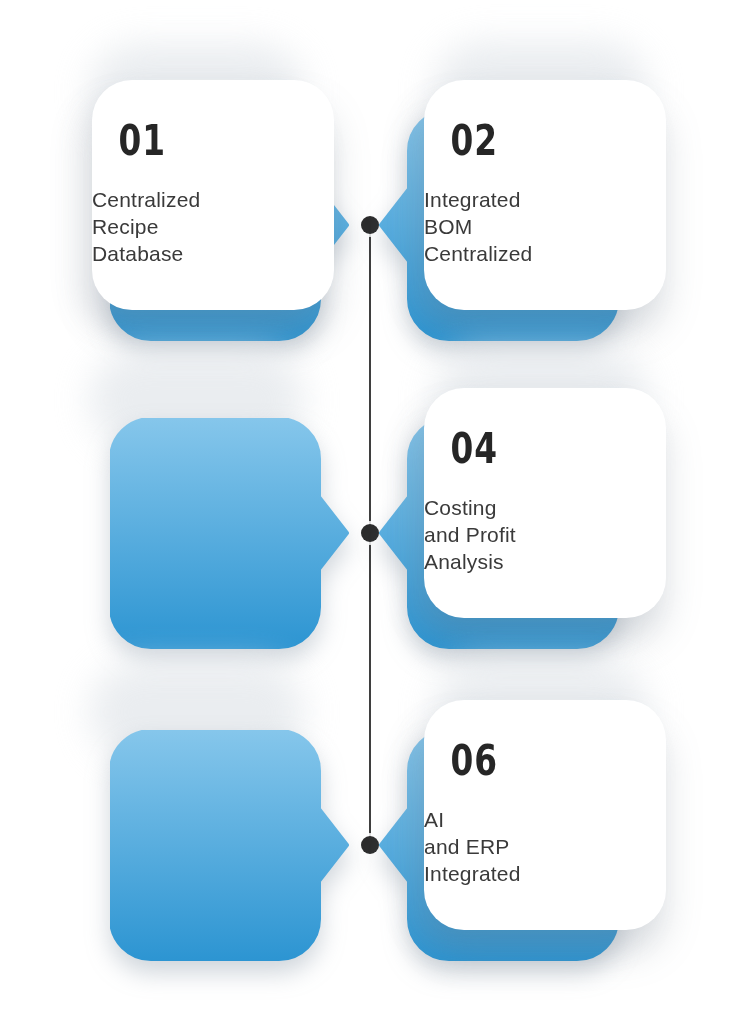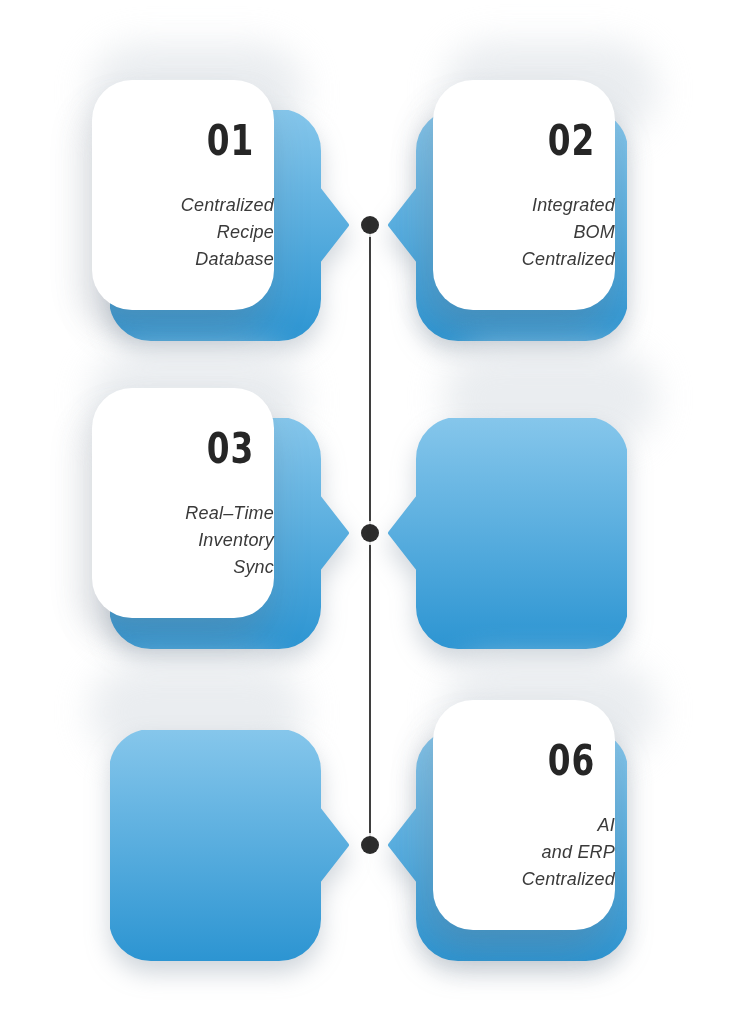--- a/index.html
+++ b/index.html
@@ -20,35 +20,35 @@
     position:absolute;left:-2px;top:-36px;width:214px;height:96px;border-radius:48px;
     background:var(--blob_color);filter:blur(17px);opacity:.75;
   }
   .right .blob{left:10px;top:-38px}
   .accent{
     position:absolute;top:30px;left:18px;width:240px;height:232px;
     filter:drop-shadow(0 12px 12px rgba(96,115,135,.30));
   }
   .right .accent{left:-46px;transform:scaleX(-1)}
   .panel{
-    position:absolute;left:0;top:0;width:182px;height:230px;border-radius:40px;
-    background:var(--card_bg);text-align:right;
+    position:absolute;left:0;top:0;width:242px;height:230px;border-radius:40px;
+    background:var(--card_bg);text-align:left;
     box-shadow:0 24px 36px rgba(110,122,138,.22),-16px 18px 30px rgba(110,122,138,.10);
   }
   .num{
     margin-top:40px;font-family:"DejaVu Sans",sans-serif;font-weight:bold;font-size:42px;
     line-height:1;color:var(--number_color);transform:scaleX(.78);letter-spacing:1px;
   }
   .label{
-    margin-top:30px;font-size:18px;line-height:27px;color:var(--label_color);
-    white-space:pre-line;letter-spacing:.2px;font-style:italic;
+    margin-top:24px;font-size:21px;line-height:27px;color:var(--label_color);
+    white-space:pre-line;letter-spacing:.2px;
   }
   
   .r1{top:80px}.r2{top:388px}.r3{top:700px}
-  .left{left:92px}.right{left:433px}
+  .left{left:92px}.right{left:424px}
 </style>
 </head>
 <body>
 
 <svg width="0" height="0" style="position:absolute" aria-hidden="true">
   <defs>
     <linearGradient id="accGrad" x1="0" y1="0" x2="0" y2="1">
       <stop offset="0" style="stop-color:var(--accent_start)"></stop>
       <stop offset="1" style="stop-color:var(--accent_end)"></stop>
     </linearGradient>
@@ -86,48 +86,48 @@
 BOM
 Centralized</div>
     </div>
   </div>
 
   <div class="cell left r2">
     <div class="blob"></div>
     <svg class="accent" viewBox="0 0 240 232">
       <path d="M41,1 H169 A40,40 0 0 1 209,41 V79 L237,115 L209,151 V189 A40,40 0 0 1 169,229 H41 A40,40 0 0 1 1,189 V41 A40,40 0 0 1 41,1 Z" fill="url(#accGrad)" stroke="url(#accGrad)" stroke-width="4" stroke-linejoin="round"></path>
     </svg>
-    <div class="panel">
-      <div class="num">03</div>
-      <div class="label">Real–Time
-Inventory
-Sync</div>
-    </div>
   </div>
 
   <div class="cell right r2">
     <div class="blob"></div>
     <svg class="accent" viewBox="0 0 240 232">
       <path d="M41,1 H169 A40,40 0 0 1 209,41 V79 L237,115 L209,151 V189 A40,40 0 0 1 169,229 H41 A40,40 0 0 1 1,189 V41 A40,40 0 0 1 41,1 Z" fill="url(#accGrad)" stroke="url(#accGrad)" stroke-width="4" stroke-linejoin="round"></path>
     </svg>
+    <div class="panel">
+      <div class="num">04</div>
+      <div class="label">Costing
+and Profit
+Analysis</div>
+    </div>
   </div>
 
   <div class="cell left r3">
     <div class="blob"></div>
     <svg class="accent" viewBox="0 0 240 232">
       <path d="M41,1 H169 A40,40 0 0 1 209,41 V79 L237,115 L209,151 V189 A40,40 0 0 1 169,229 H41 A40,40 0 0 1 1,189 V41 A40,40 0 0 1 41,1 Z" fill="url(#accGrad)" stroke="url(#accGrad)" stroke-width="4" stroke-linejoin="round"></path>
     </svg>
   </div>
 
   <div class="cell right r3">
     <div class="blob"></div>
     <svg class="accent" viewBox="0 0 240 232">
       <path d="M41,1 H169 A40,40 0 0 1 209,41 V79 L237,115 L209,151 V189 A40,40 0 0 1 169,229 H41 A40,40 0 0 1 1,189 V41 A40,40 0 0 1 41,1 Z" fill="url(#accGrad)" stroke="url(#accGrad)" stroke-width="4" stroke-linejoin="round"></path>
     </svg>
     <div class="panel">
       <div class="num">06</div>
       <div class="label">AI
 and ERP
-Centralized</div>
+Integrated</div>
     </div>
   </div>
 
 </div>
 
 </body></html>

